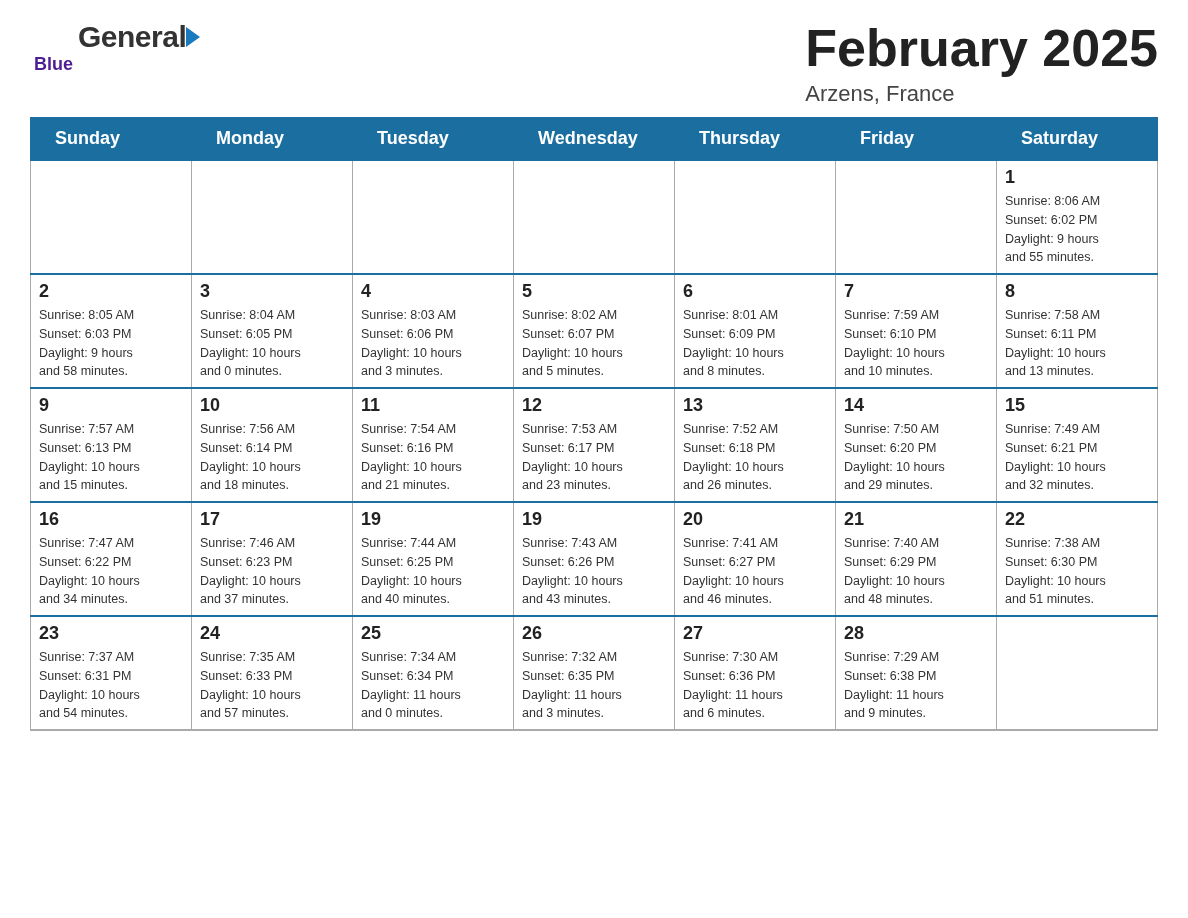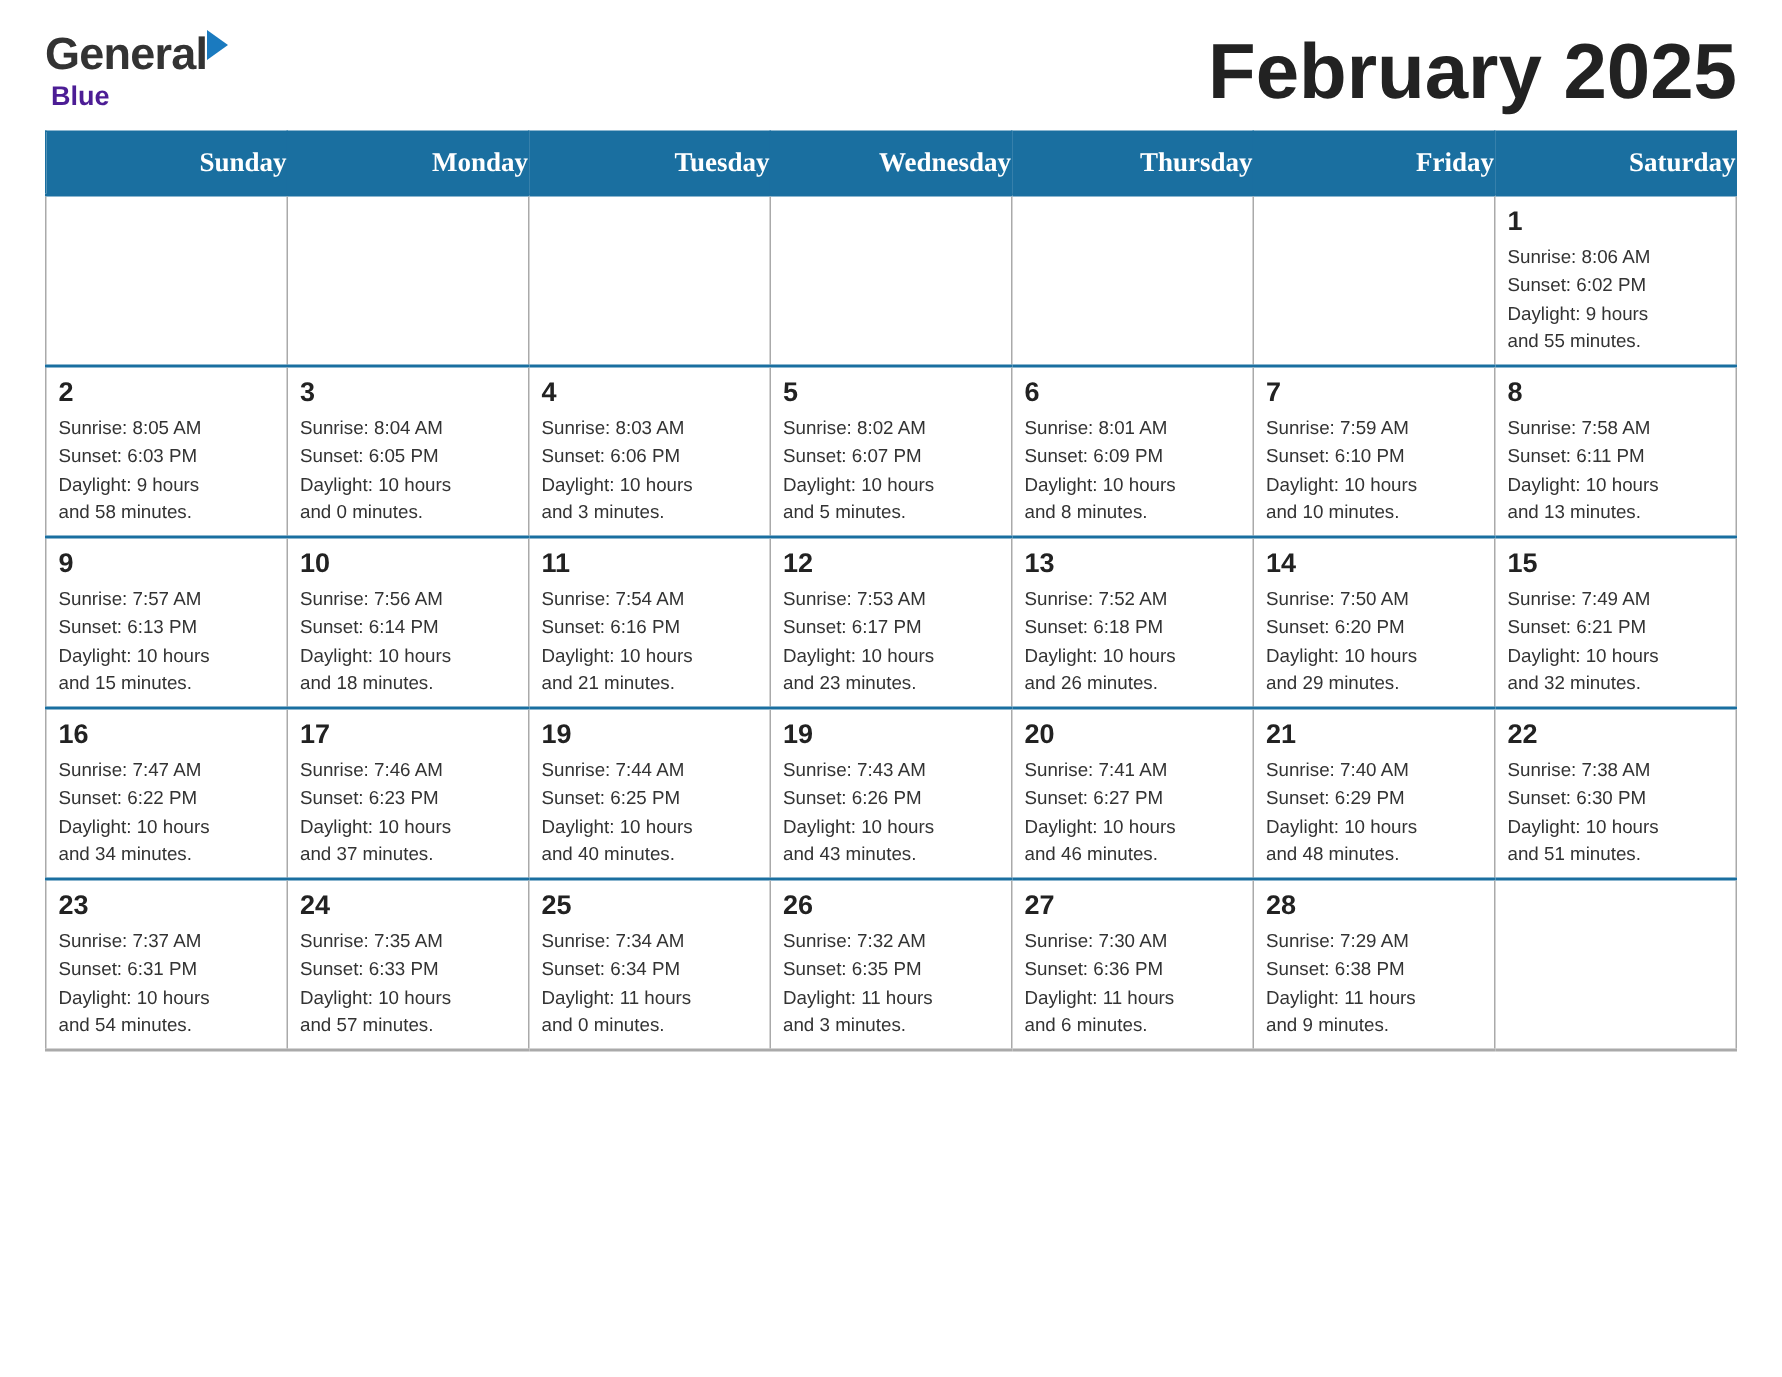--- a/index.html
+++ b/index.html
@@ -32,24 +32,23 @@
     .calendar {
       width: 100%;
       border-collapse: collapse;
       margin-top: 8px;
     }
     .calendar th {
       background-color: #1a6fa0;
       color: #fff;
       font-size: 18px;
       font-weight: bold;
-      padding: 10px 0;
-      text-align: right;
+      padding: 10px 24px;
+      text-align: left;
       border: 1px solid #1a6fa0;
-      font-family: Liberation Serif, serif;
     }
     .calendar td {
       border: 1px solid #aaa;
       vertical-align: top;
       padding: 6px 8px;
       width: calc(100% / 7);
       min-height: 100px;
       background: #fff;
     }
     .calendar tr.week-row td {
@@ -72,20 +71,22 @@
     .last-row td {
       border-bottom: 2px solid #aaa;
       margin-left: 25px;
     }
     .logo-wrapper {
       display: inline-flex;
       flex-direction: column;
     }
     .logo-line1 {
       display: flex;
+      align-items: center;
+      margin-left: 48px;
     }
     .logo-line1 .gen-text {
       font-size: 30px;
       font-weight: bold;
       color: #333;
       letter-spacing: -0.5px;
     }
     .logo-line2 {
       font-size: 18px;
       font-weight: bold;
@@ -109,20 +110,21 @@
 <div class="header">
   <div class="logo-wrapper">
     <div class="logo-line1">
       <span class="gen-text">General</span>
       <span class="arrow-shape"></span>
     </div>
     <div class="logo-line2">Blue</div>
   </div>
   <div class="title-block">
     <div class="calendar-title">February 2025</div>
+    <div class="location">Arzens, France</div>
   </div>
 </div>
 
 <table class="calendar">
   <thead>
     <tr>
       <th>Sunday</th>
       <th>Monday</th>
       <th>Tuesday</th>
       <th>Wednesday</th>

